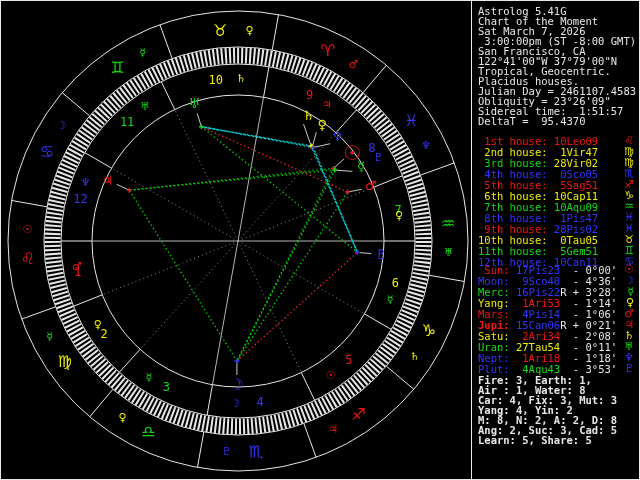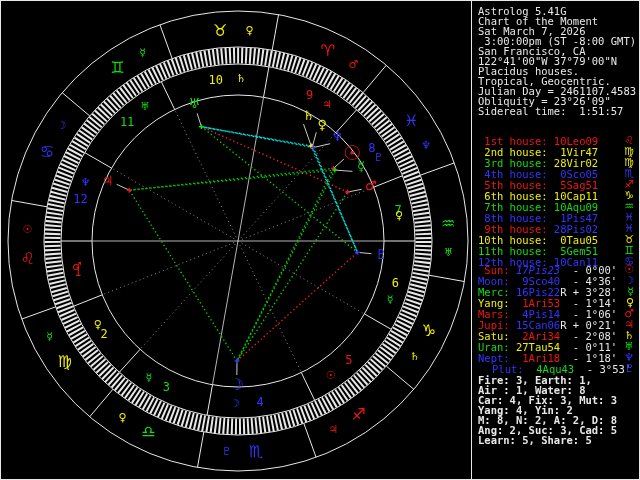--- a/index.html
+++ b/index.html
@@ -178,51 +178,52 @@
     </svg>
   <div id="divider"></div>
   <div id="panel">
     <div class="pblock" id="header-block">
         <div class="pline"><span style="color: rgb(232, 232, 232);">Astrolog 5.41G</span></div>
         <div class="pline"><span style="color: rgb(232, 232, 232);">Chart of the Moment</span></div>
         <div class="pline"><span style="color: rgb(232, 232, 232);">Sat March 7, 2026</span></div>
         <div class="pline"><span style="color: rgb(232, 232, 232);"> 3:00:00pm (ST -8:00 GMT)</span></div>
         <div class="pline"><span style="color: rgb(232, 232, 232);">San Francisco, CA</span></div>
         <div class="pline"><span style="color: rgb(232, 232, 232);">122°41'00"W 37°79'00"N</span></div>
+        <div class="pline"><span style="color: rgb(232, 232, 232);">Tropical, Geocentric.</span></div>
         <div class="pline"><span style="color: rgb(232, 232, 232);">Placidus houses.</span></div>
-        <div class="pline"><span style="color: rgb(232, 232, 232);">Tropical, Geocentric.</span></div>
         <div class="pline"><span style="color: rgb(232, 232, 232);">Julian Day = 2461107.4583</span></div>
         <div class="pline"><span style="color: rgb(232, 232, 232);">Obliquity = 23°26'09"</span></div>
         <div class="pline"><span style="color: rgb(232, 232, 232);">Sidereal time:  1:51:57</span></div>
+        <div class="pline"><span style="color: rgb(232, 232, 232);">DeltaT =  95.4370</span></div>
       </div>
     <div class="pblock" id="houses-block">
         <div class="pline"><span style="color: rgb(240, 20, 20);"> 1st house: </span><span style="color: rgb(240, 20, 20);">10Leo09</span><span class="rowglyph" style="color: rgb(240, 20, 20);">♌</span></div>
         <div class="pline"><span style="color: rgb(240, 240, 0);"> 2nd house: </span><span style="color: rgb(240, 240, 0);"> 1Vir47</span><span class="rowglyph" style="color: rgb(240, 240, 0);">♍</span></div>
         <div class="pline"><span style="color: rgb(18, 220, 18);"> 3rd house: </span><span style="color: rgb(240, 240, 0);">28Vir02</span><span class="rowglyph" style="color: rgb(240, 240, 0);">♍</span></div>
         <div class="pline"><span style="color: rgb(52, 52, 255);"> 4th house: </span><span style="color: rgb(52, 52, 255);"> 0Sco05</span><span class="rowglyph" style="color: rgb(52, 52, 255);">♏</span></div>
         <div class="pline"><span style="color: rgb(240, 20, 20);"> 5th house: </span><span style="color: rgb(240, 20, 20);"> 5Sag51</span><span class="rowglyph" style="color: rgb(240, 20, 20);">♐</span></div>
         <div class="pline"><span style="color: rgb(240, 240, 0);"> 6th house: </span><span style="color: rgb(240, 240, 0);">10Cap11</span><span class="rowglyph" style="color: rgb(240, 240, 0);">♑</span></div>
         <div class="pline"><span style="color: rgb(18, 220, 18);"> 7th house: </span><span style="color: rgb(18, 220, 18);">10Aqu09</span><span class="rowglyph" style="color: rgb(18, 220, 18);">♒</span></div>
         <div class="pline"><span style="color: rgb(52, 52, 255);"> 8th house: </span><span style="color: rgb(52, 52, 255);"> 1Pis47</span><span class="rowglyph" style="color: rgb(52, 52, 255);">♓</span></div>
         <div class="pline"><span style="color: rgb(240, 20, 20);"> 9th house: </span><span style="color: rgb(52, 52, 255);">28Pis02</span><span class="rowglyph" style="color: rgb(52, 52, 255);">♓</span></div>
         <div class="pline"><span style="color: rgb(240, 240, 0);">10th house: </span><span style="color: rgb(240, 240, 0);"> 0Tau05</span><span class="rowglyph" style="color: rgb(240, 240, 0);">♉</span></div>
         <div class="pline"><span style="color: rgb(18, 220, 18);">11th house: </span><span style="color: rgb(18, 220, 18);"> 5Gem51</span><span class="rowglyph" style="color: rgb(18, 220, 18);">♊</span></div>
         <div class="pline"><span style="color: rgb(52, 52, 255);">12th house: </span><span style="color: rgb(52, 52, 255);">10Can11</span><span class="rowglyph" style="color: rgb(52, 52, 255);">♋</span></div>
       </div>
     <div class="pblock" id="planets-block">
-        <div class="pline"><span style="color: rgb(240, 20, 20);"> Sun: </span><span style="color: rgb(52, 52, 255); font-style: italic;">17Pis23</span><span style="color: rgb(232, 232, 232);">  </span><span style="color: rgb(232, 232, 232);">- 0°00'</span><span class="rowglyph" style="color: rgb(240, 20, 20);">☉</span></div>
+        <div class="pline"><span style="color: rgb(240, 20, 20);"> Sun: </span><span style="color: rgb(52, 52, 255);">17Pis23</span><span style="color: rgb(232, 232, 232);">  </span><span style="color: rgb(232, 232, 232);">- 0°00'</span><span class="rowglyph" style="color: rgb(240, 20, 20);">☉</span></div>
         <div class="pline"><span style="color: rgb(52, 52, 255);">Moon: </span><span style="color: rgb(52, 52, 255);"> 9Sco40</span><span style="color: rgb(232, 232, 232);">  </span><span style="color: rgb(232, 232, 232);">- 4°36'</span><span class="rowglyph" style="color: rgb(52, 52, 255);">☽</span></div>
         <div class="pline"><span style="color: rgb(18, 220, 18);">Merc: </span><span style="color: rgb(52, 52, 255);">16Pis22</span><span style="color: rgb(232, 232, 232);">R </span><span style="color: rgb(232, 232, 232);">+ 3°28'</span><span class="rowglyph" style="color: rgb(18, 220, 18);">☿</span></div>
         <div class="pline"><span style="color: rgb(240, 240, 0);">Yang: </span><span style="color: rgb(240, 20, 20);"> 1Ari53</span><span style="color: rgb(232, 232, 232);">  </span><span style="color: rgb(232, 232, 232);">- 1°14'</span><span class="rowglyph" style="color: rgb(240, 240, 0);">♀</span></div>
         <div class="pline"><span style="color: rgb(240, 20, 20);">Mars: </span><span style="color: rgb(52, 52, 255);"> 4Pis14</span><span style="color: rgb(232, 232, 232);">  </span><span style="color: rgb(232, 232, 232);">- 1°06'</span><span class="rowglyph" style="color: rgb(240, 20, 20);">♂</span></div>
-        <div class="pline"><span style="color: rgb(240, 20, 20);">Jupi: </span><span style="color: rgb(52, 52, 255);">15Can06</span><span style="color: rgb(232, 232, 232);">R </span><span style="color: rgb(232, 232, 232);">+ 0°21'</span><span class="rowglyph" style="color: rgb(240, 20, 20);">♃</span></div>
+        <div class="pline"><span style="color: rgb(240, 20, 20); font-weight: bold;">Jupi: </span><span style="color: rgb(52, 52, 255);">15Can06</span><span style="color: rgb(232, 232, 232);">R </span><span style="color: rgb(232, 232, 232);">+ 0°21'</span><span class="rowglyph" style="color: rgb(240, 20, 20);">♃</span></div>
         <div class="pline"><span style="color: rgb(240, 240, 0);">Satu: </span><span style="color: rgb(240, 20, 20);"> 2Ari34</span><span style="color: rgb(232, 232, 232);">  </span><span style="color: rgb(232, 232, 232);">- 2°08'</span><span class="rowglyph" style="color: rgb(240, 240, 0);">♄</span></div>
         <div class="pline"><span style="color: rgb(18, 220, 18);">Uran: </span><span style="color: rgb(240, 240, 0);">27Tau54</span><span style="color: rgb(232, 232, 232);">  </span><span style="color: rgb(232, 232, 232);">- 0°11'</span><span class="rowglyph" style="color: rgb(18, 220, 18);">♅</span></div>
         <div class="pline"><span style="color: rgb(52, 52, 255);">Nept: </span><span style="color: rgb(240, 20, 20);"> 1Ari18</span><span style="color: rgb(232, 232, 232);">  </span><span style="color: rgb(232, 232, 232);">- 1°18'</span><span class="rowglyph" style="color: rgb(52, 52, 255);">♆</span></div>
-        <div class="pline"><span style="color: rgb(52, 52, 255); margin-left: 14px;">Plut: </span><span style="color: rgb(18, 220, 18);"> 4Aqu43</span><span style="color: rgb(232, 232, 232);">  </span><span style="color: rgb(232, 232, 232);">- 3°53'</span><span class="rowglyph" style="color: rgb(52, 52, 255);">♇</span></div>
+        <div class="pline"><span style="color: rgb(52, 52, 255);">Plut: </span><span style="color: rgb(18, 220, 18);"> 4Aqu43</span><span style="color: rgb(232, 232, 232);">  </span><span style="color: rgb(232, 232, 232);">- 3°53'</span><span class="rowglyph" style="color: rgb(52, 52, 255);">♇</span></div>
       </div>
     <div class="pblock" id="stats-block">
         <div class="pline"><span style="color: rgb(232, 232, 232);">Fire: 3, Earth: 1,</span></div>
         <div class="pline"><span style="color: rgb(232, 232, 232);">Air : 1, Water: 8</span></div>
         <div class="pline"><span style="color: rgb(232, 232, 232);">Car: 4, Fix: 3, Mut: 3</span></div>
         <div class="pline"><span style="color: rgb(232, 232, 232);">Yang: 4, Yin: 2</span></div>
         <div class="pline"><span style="color: rgb(232, 232, 232);">M: 8, N: 2, A: 2, D: 8</span></div>
         <div class="pline"><span style="color: rgb(232, 232, 232);">Ang: 2, Suc: 3, Cad: 5</span></div>
         <div class="pline"><span style="color: rgb(232, 232, 232);">Learn: 5, Share: 5</span></div>
       </div>

